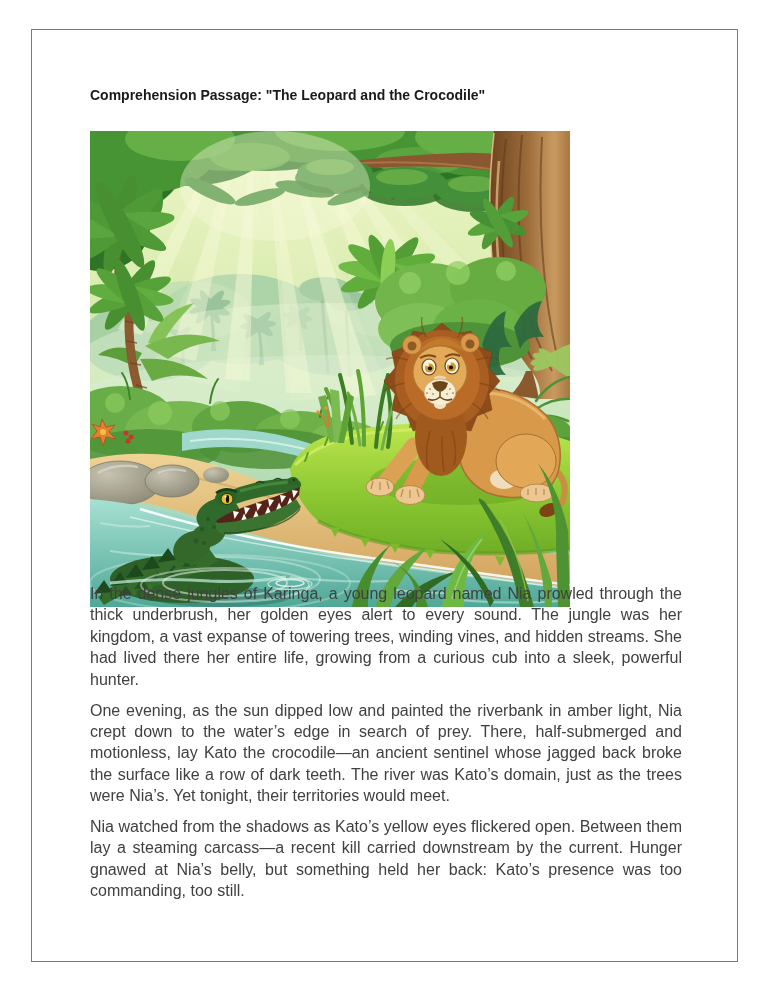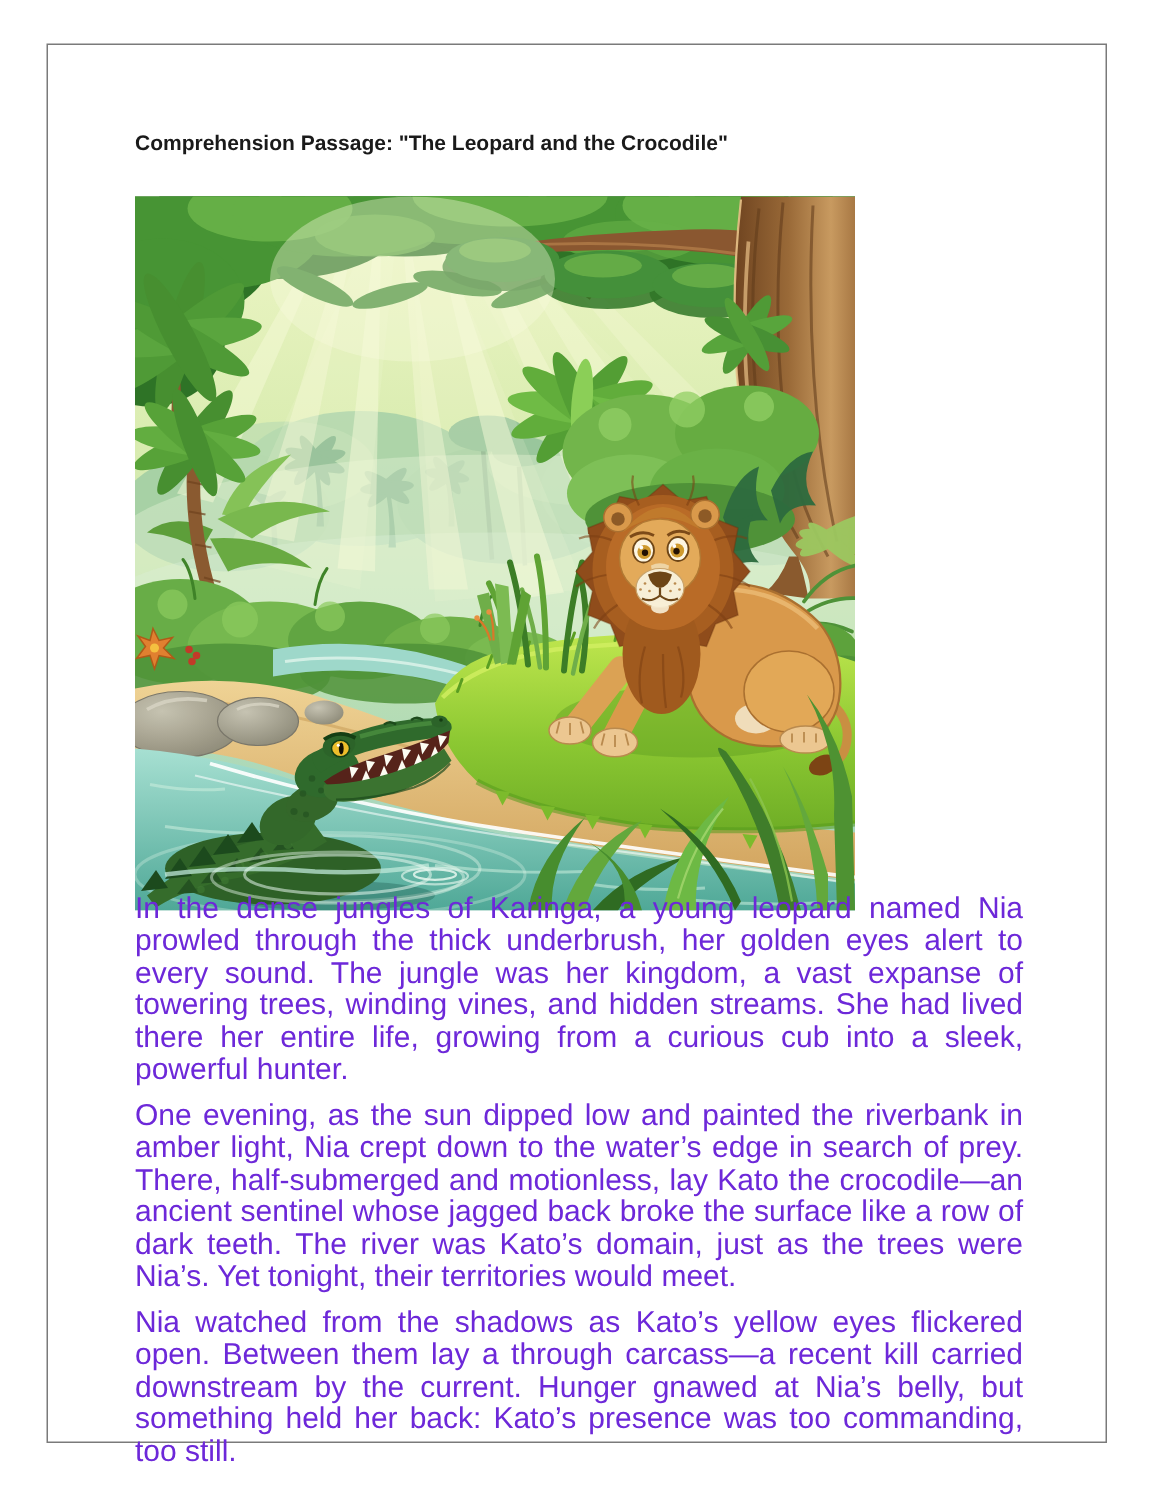--- a/index.html
+++ b/index.html
@@ -4,22 +4,22 @@
 <style>
   html,body{margin:0;padding:0;background:#ffffff;width:768px;height:994px;overflow:hidden;
     font-family:"Liberation Sans","DejaVu Sans",sans-serif;}
   .canvas{position:relative;width:768px;height:994px;background:#ffffff;}
   .page{position:absolute;left:31px;top:29px;width:705px;height:931px;background:#ffffff;
     border:1px solid #7a7a7a;box-sizing:content-box;}
   .title{position:absolute;left:58px;top:57px;width:600px;font-size:14px;font-weight:bold;
     color:#1a1a1a;line-height:16px;white-space:nowrap;}
   .figure{position:absolute;left:58px;top:101px;width:480px;height:476px;margin:0;}
   .figure svg{display:block;width:480px;height:476px;}
-  .passage{position:absolute;left:58px;top:566px;width:592px;font-size:20px;line-height:21.4px;
-    color:#6d28d9;text-align:justify;}
+  .passage{position:absolute;left:58px;top:553px;width:592px;font-size:16px;line-height:21.4px;
+    color:#404040;text-align:justify;}
   .passage p{margin:0 0 9.5px 0;}
 </style>
 </head>
 <body>
 
 <div class="canvas">
   <div class="page">
     <div class="title">Comprehension Passage: "The Leopard and the Crocodile"</div>
 
     <figure class="figure">
@@ -514,16 +514,16 @@
           <path d="M455,476 Q452,420 432,380 Q450,410 462,452 L462,476 Z" fill="#63a83c"></path>
           <path d="M480,476 L478,400 Q470,360 448,332 Q468,368 466,412 L468,476 Z" fill="#4e9232"></path>
           <path d="M438,470 Q430,424 410,388" stroke="#8cc44f" stroke-width="1.5" fill="none" opacity="0.8"></path>
         </g>
       </svg>
     </figure>
 
     <div class="passage">
       <p>In the dense jungles of Karinga, a young leopard named Nia prowled through the thick underbrush, her golden eyes alert to every sound. The jungle was her kingdom, a vast expanse of towering trees, winding vines, and hidden streams. She had lived there her entire life, growing from a curious cub into a sleek, powerful hunter.</p>
       <p>One evening, as the sun dipped low and painted the riverbank in amber light, Nia crept down to the water’s edge in search of prey. There, half-submerged and motionless, lay Kato the crocodile—an ancient sentinel whose jagged back broke the surface like a row of dark teeth. The river was Kato’s domain, just as the trees were Nia’s. Yet tonight, their territories would meet.</p>
-      <p>Nia watched from the shadows as Kato’s yellow eyes flickered open. Between them lay a through carcass—a recent kill carried downstream by the current. Hunger gnawed at Nia’s belly, but something held her back: Kato’s presence was too commanding, too still.</p>
+      <p>Nia watched from the shadows as Kato’s yellow eyes flickered open. Between them lay a steaming carcass—a recent kill carried downstream by the current. Hunger gnawed at Nia’s belly, but something held her back: Kato’s presence was too commanding, too still.</p>
     </div>
   </div>
 </div>
 
 </body></html>

